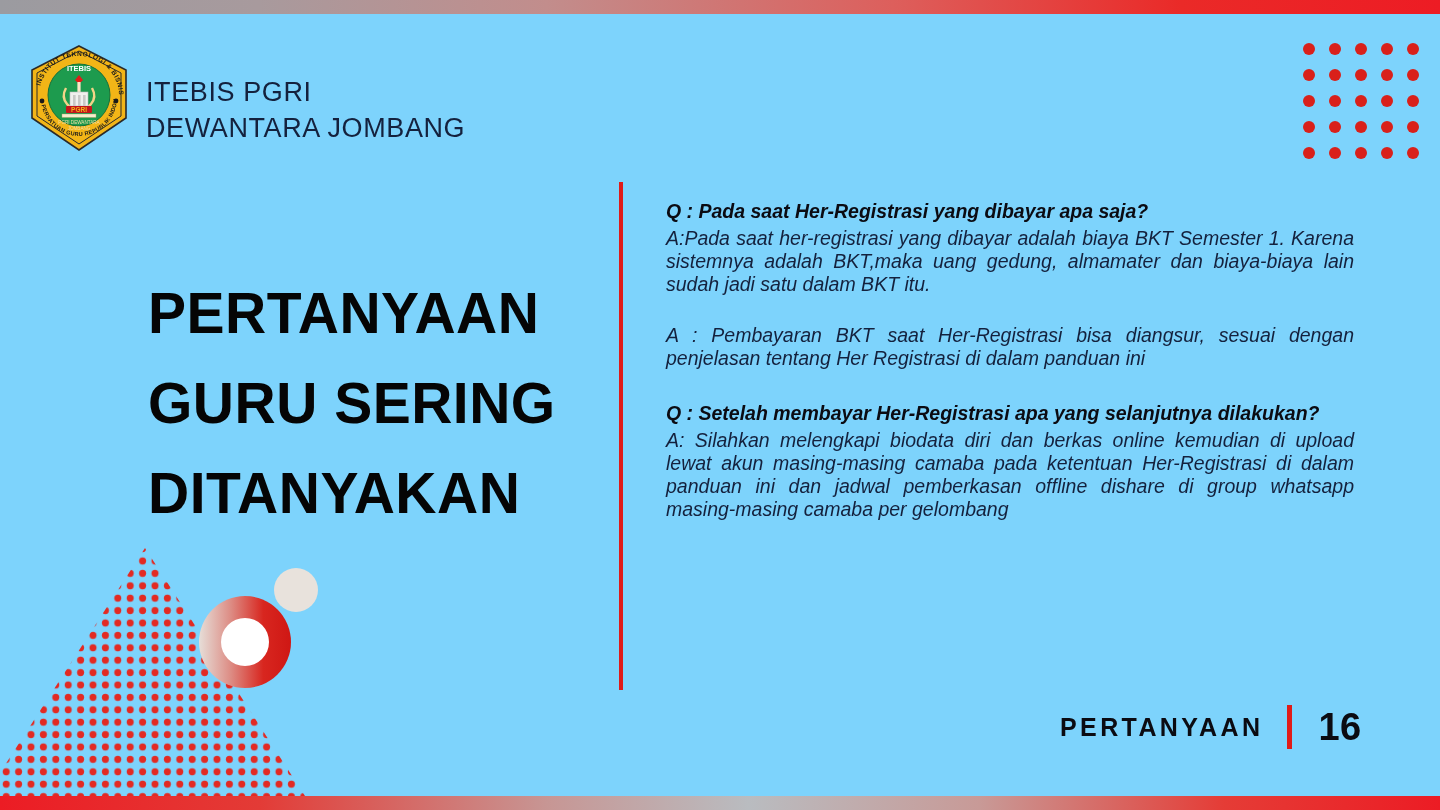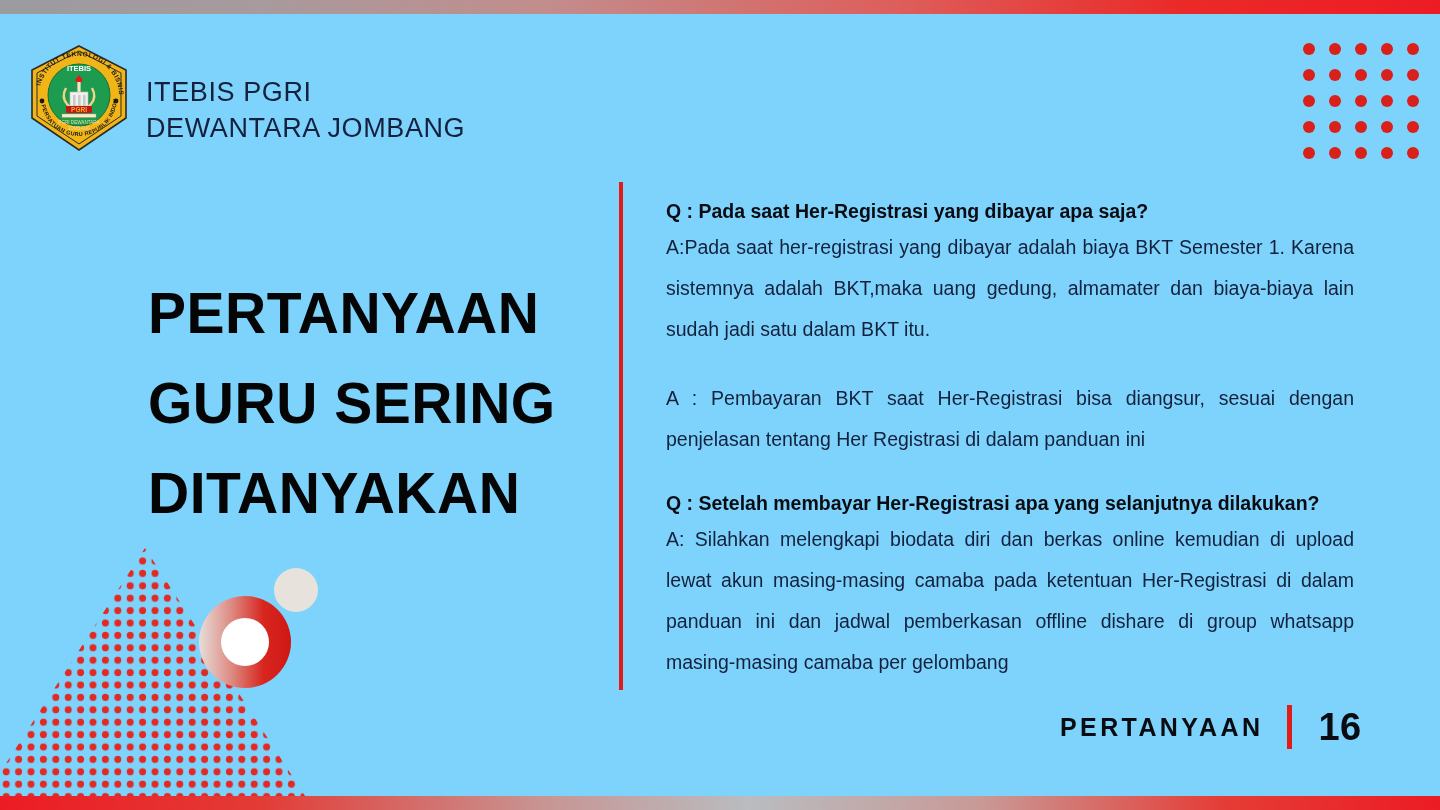--- a/index.html
+++ b/index.html
@@ -43,29 +43,29 @@
 
   
   .deco{position:absolute;left:0;top:530px;width:360px;height:280px;}
 
   
   .divider{
     position:absolute;left:619px;top:182px;width:4px;height:508px;background:#e01b18;
   }
 
   
-  .faq{position:absolute;left:666px;top:196px;width:688px;}
+  .faq{position:absolute;left:666px;top:196px;width:688px;font-style:italic;}
   .faq .block{margin-bottom:28px;}
   .faq .block:last-child{margin-bottom:4px;}
   .q{
     font-size:19.5px;line-height:30px;font-weight:bold;color:#0b0b12;
     text-align:justify;text-justify:inter-word;margin:0 0 1px 0;
   }
   .a{
-    font-size:19.5px;line-height:41px;font-weight:400;color:#14213d;
+    font-size:19.5px;line-height:23px;font-weight:400;color:#14213d;
     text-align:justify;text-justify:inter-word;margin:0;
   }
 
   
   .footer{position:absolute;left:1060px;top:702px;height:50px;display:flex;align-items:center;}
   .footer-label{
     font-size:25px;font-weight:bold;letter-spacing:3.4px;color:#0b0b12;
   }
   .footer-rule{width:5px;height:44px;background:#e01b18;margin:0 26px 0 24px;}
   .footer-num{font-size:38px;font-weight:bold;color:#0b0b12;letter-spacing:.5px;}

